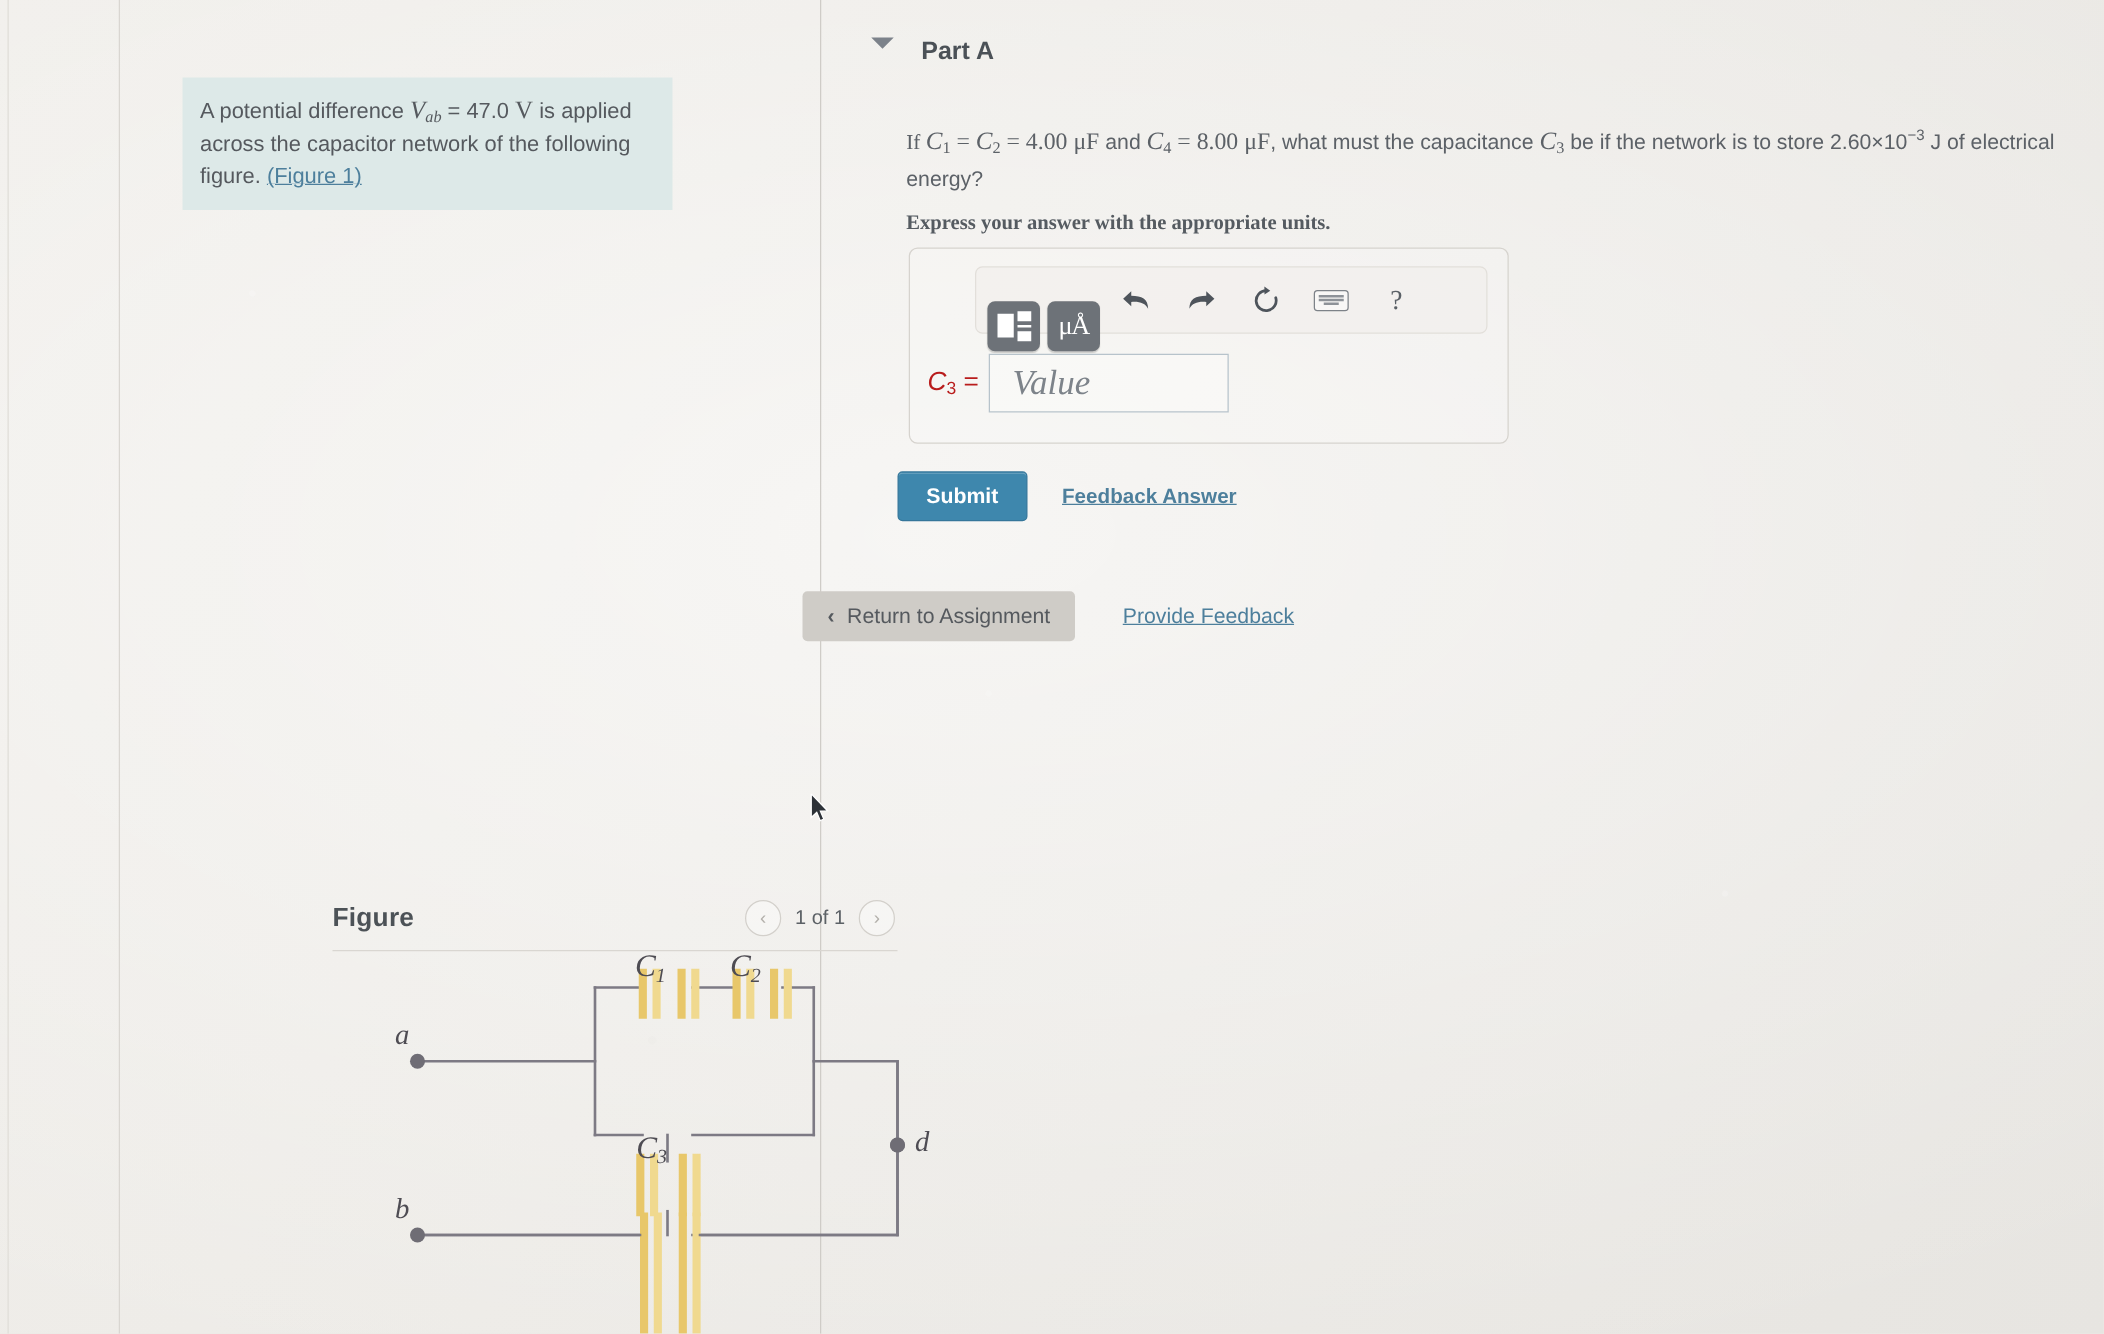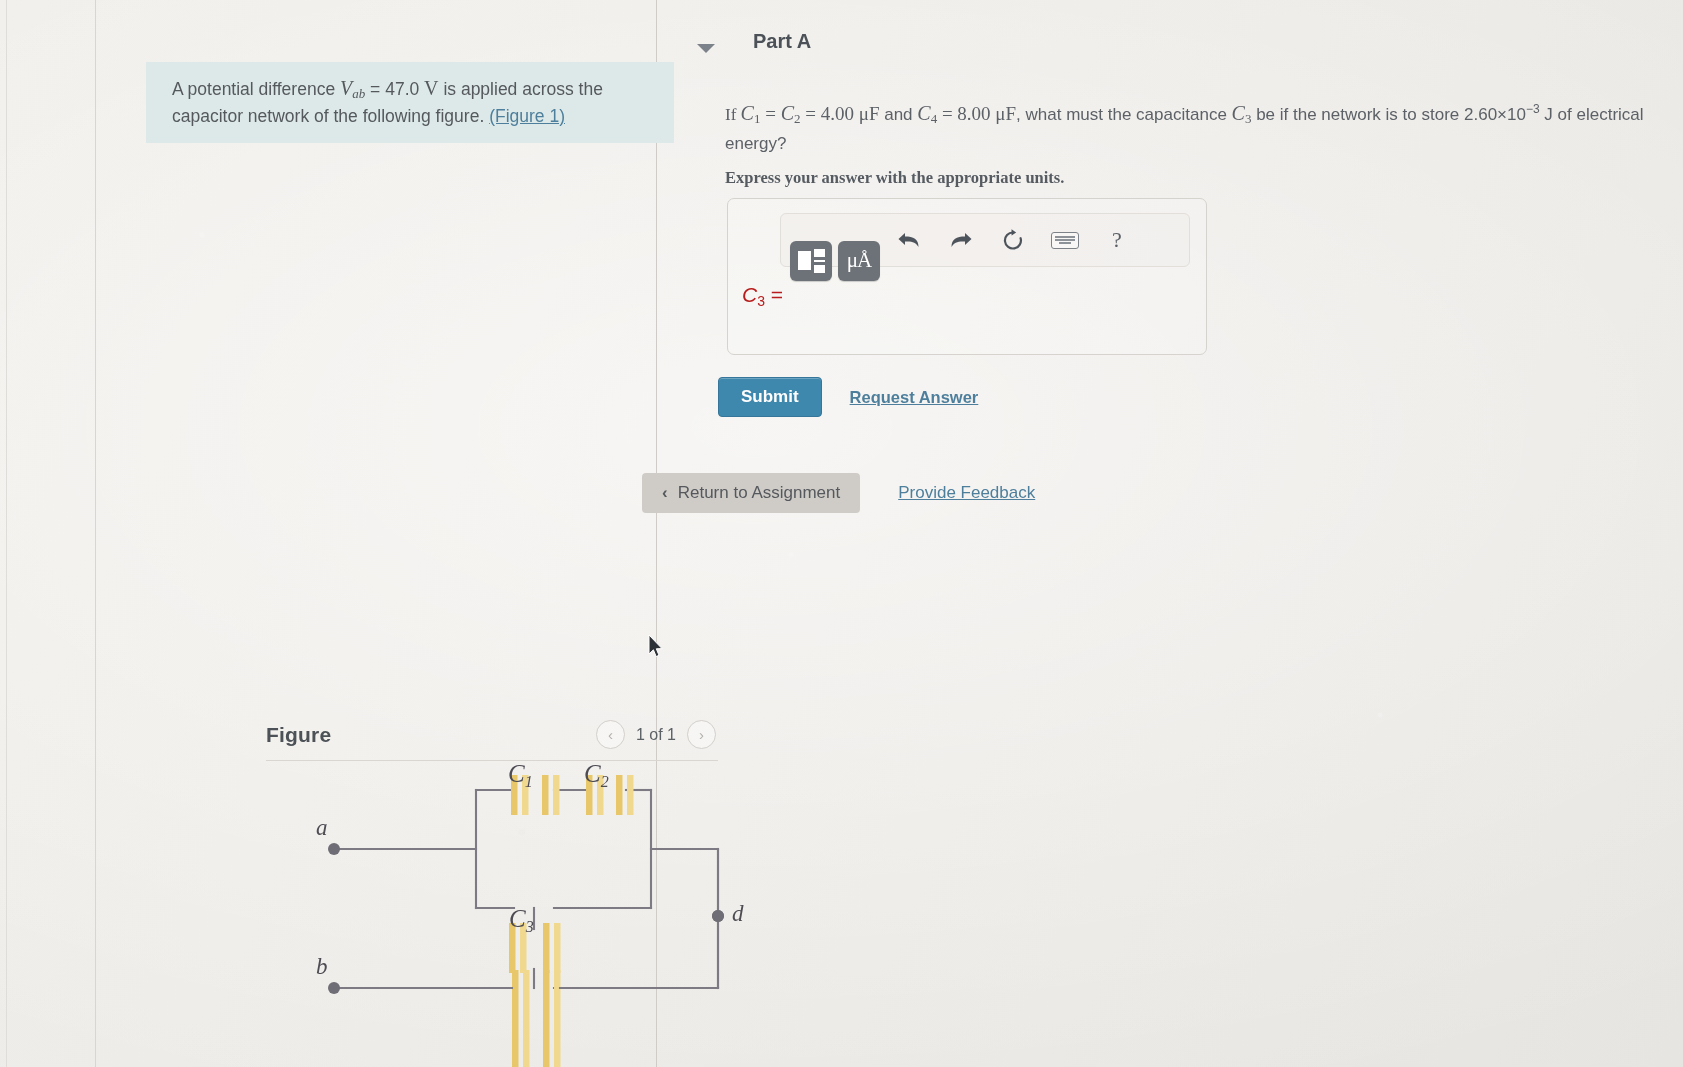--- a/index.html
+++ b/index.html
@@ -31,23 +31,23 @@
   
   .v-rule { position:absolute; top:0; bottom:0; width:1px; background:#dcd9d4; }
   #gutter-left  { left:95px;  background:#d9d6d1; }
   #gutter-mid   { left:656px; background:#cfccc7; }
   #edge-far-left{ left:6px; width:1px; background:#e0ddd8; top:0; bottom:0; position:absolute; }
 
   
   #left-panel { position:absolute; left:96px; top:0; width:560px; height:1067px; }
 
   #prompt-box {
-    position:absolute; left:50px; top:62px; width:528px;
+    position:absolute; left:50px; top:62px; width:392px;
     background:#dde9e8;
-    padding:12px 14px 14px 26px;
+    padding:12px 14px 14px 14px;
     line-height:1.45;
     font-size:17.5px;
     color:#55595e;
   }
   #prompt-box .mathit { font-family:"Liberation Serif", serif; font-style:italic; font-size:20px; }
   #prompt-box .sub { font-size:13px; vertical-align:-0.25em; font-style:italic; font-family:"Liberation Serif",serif;}
   #prompt-box .upr { font-family:"Liberation Serif", serif; font-style:normal; font-size:20px;}
   #figlink { color:#4d7f9c; text-decoration:underline; }
 
   #figure-header {
@@ -65,21 +65,21 @@
   #pager-count { font-size:16px; color:#5c6166; }
   #figure-rule { position:absolute; left:170px; top:760px; width:452px; height:1px; background:#d9d6d1; }
 
   
   #circuit { position:absolute; left:170px; top:775px; width:460px; height:292px; }
   #circuit svg { display:block; }
 
   
   #right-panel { position:absolute; left:657px; top:0; right:0; height:1067px; }
 
-  #part-header { position:absolute; left:40px; top:30px; display:flex; align-items:flex-end; gap:38px; }
+  #part-header { position:absolute; left:40px; top:30px; display:flex; align-items:flex-start; gap:22px; }
   #part-caret {
     width:0;height:0;border-left:9px solid transparent;border-right:9px solid transparent;
     border-top:9px solid #7c828a;
   }
   #part-title { font-size:20px; font-weight:bold; color:#4b5157; }
 
   #question {
     position:absolute; left:68px; top:96px; width:930px;
     font-size:17px; line-height:1.7; color:#5c6167;
   }
@@ -316,26 +316,29 @@
             <div class="r" style="width:12px;"></div>
         </div>
       </div>
       <div class="tool-plain" style="font-size:22px;color:#5a6066;font-family:'Liberation Serif',serif;">
         <span>?</span>
       </div>
     </div>
 
     <div id="field-row">
       <span id="c3-label"><span style="font-style:italic;">C</span><span class="sub">3</span><span> =</span></span>
+      <div class="ans-input" id="value-input">
+        <span>Value</span>
+      </div>
     </div>
   </div>
 
   <div id="submit-row" style="left:33px;padding-left:28px;">
     <div id="submit-btn">Submit</div>
-    <a href="#" id="request-answer">Request Answer</a>
+    <a href="#" id="request-answer">Feedback Answer</a>
   </div>
 
   <div id="bottom-row" style="left:-15px;">
     <div id="return-btn">
       <span id="return-chevron">‹</span>
       <span>Return to Assignment</span>
     </div>
     <a href="#" id="provide-feedback">Provide Feedback</a>
   </div>
 </div>

